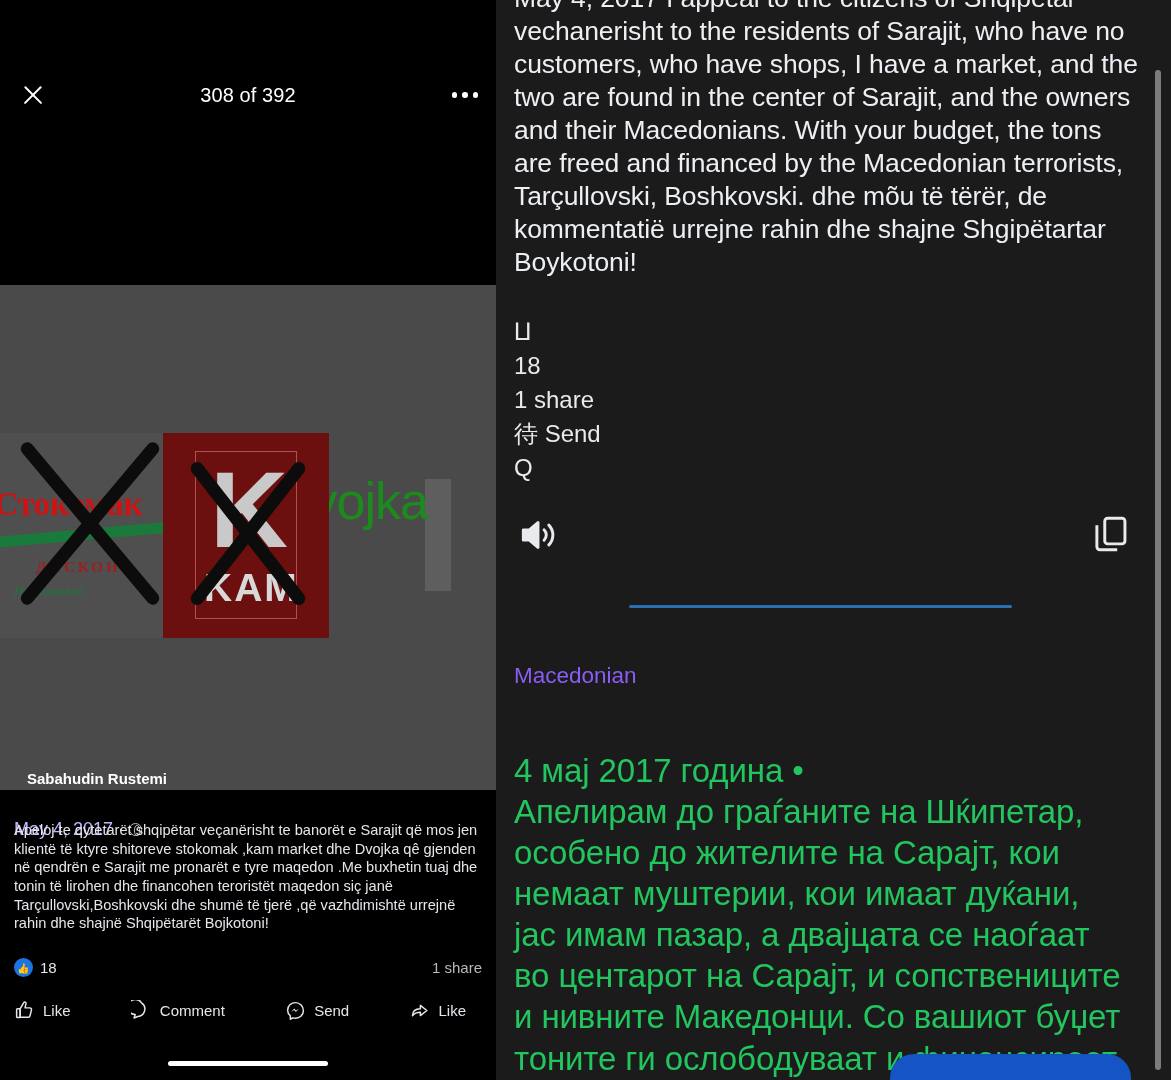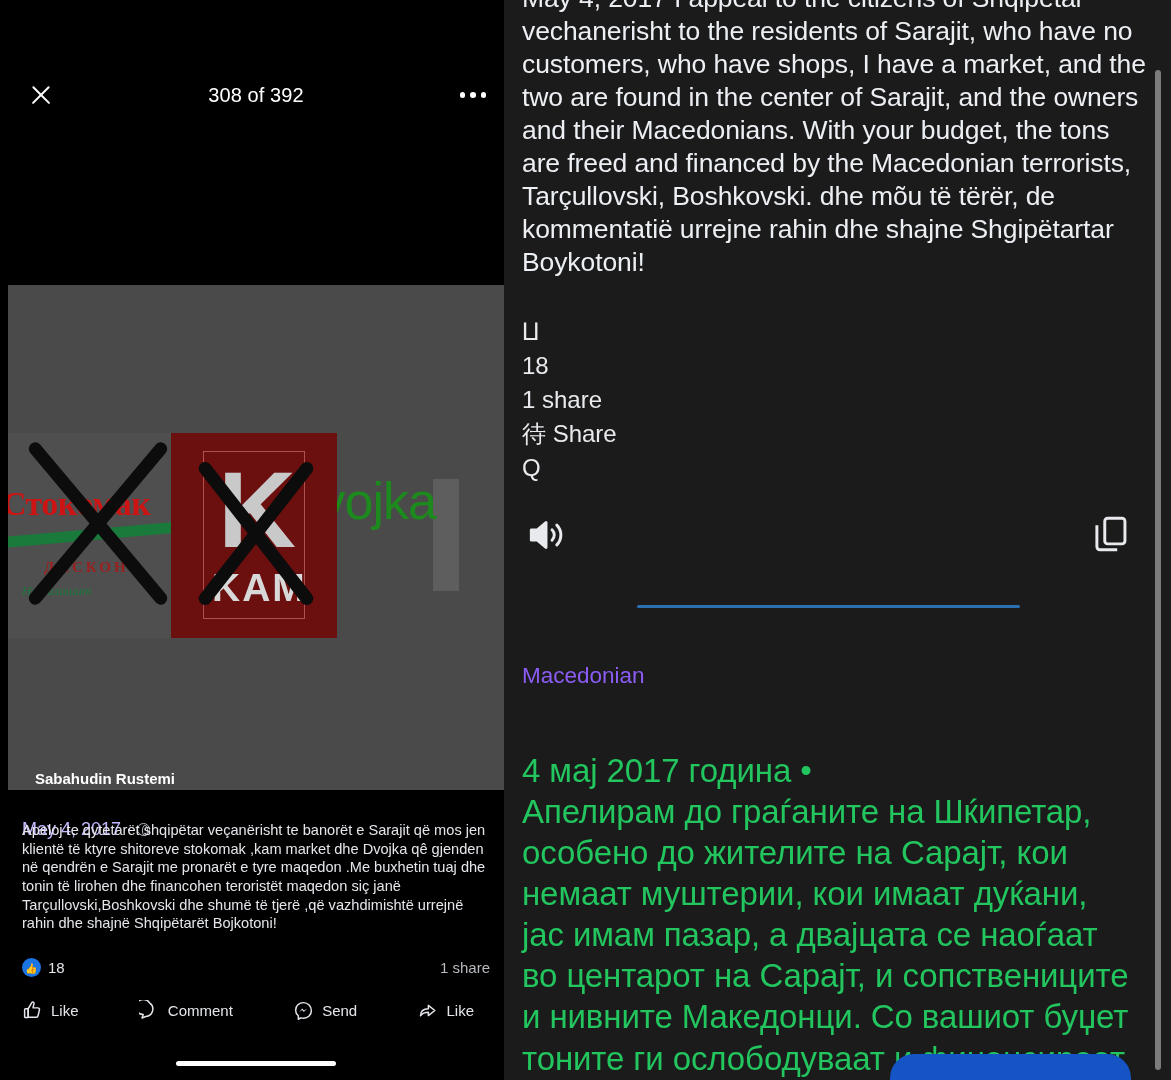--- a/index.html
+++ b/index.html
@@ -11,21 +11,20 @@
   }
   #root { position:relative; width:1171px; height:1080px; display:flex; }
 
   
   #left-panel {
     position:relative;
     width:496px; height:1080px;
     background:#000;
     flex:0 0 496px;
     overflow:hidden;
-    margin-left:8px;
   }
 
   .fb-topbar {
     position:absolute; top:0; left:0; width:496px; height:190px;
     background:#000;
     z-index:6;
   }
   .fb-topbar-inner {
     position:absolute; top:78px; left:0; width:496px; height:34px;
     display:flex; align-items:center; justify-content:space-between;
@@ -348,21 +347,21 @@
 
   <div id="right-panel">
 
     <div class="trans-eng">May 4, 2017
 I appeal to the citizens of Shqipetar vechanerisht to the residents of Sarajit, who have no customers, who have shops, I have a market, and the two are found in the center of Sarajit, and the owners and their Macedonians. With your budget, the tons are freed and financed by the Macedonian terrorists, Tarçullovski, Boshkovski. dhe mõu të tërër, de kommentatië urrejne rahin dhe shajne Shgipëtartar Boykotoni!</div>
 
     <div class="ocr-lines">
       <div>⨿</div>
       <div>18</div>
       <div>1 share</div>
-      <div>待 Share</div>
+      <div>待 Send</div>
       <div>Q</div>
     </div>
 
     <div class="speaker-ico">
       <svg width="44" height="44" viewBox="0 0 24 24" fill="none" stroke="#e8eaed" stroke-width="1.6" stroke-linejoin="round">
         <path d="M4 9.2h3.3L12 5.2v13.6l-4.7-4H4z" fill="#e8eaed"></path>
         <path d="M15.3 9.1a4.1 4.1 0 0 1 0 5.8M17.9 6.6a7.7 7.7 0 0 1 0 10.8" stroke-linecap="round"></path>
       </svg>
     </div>
 

